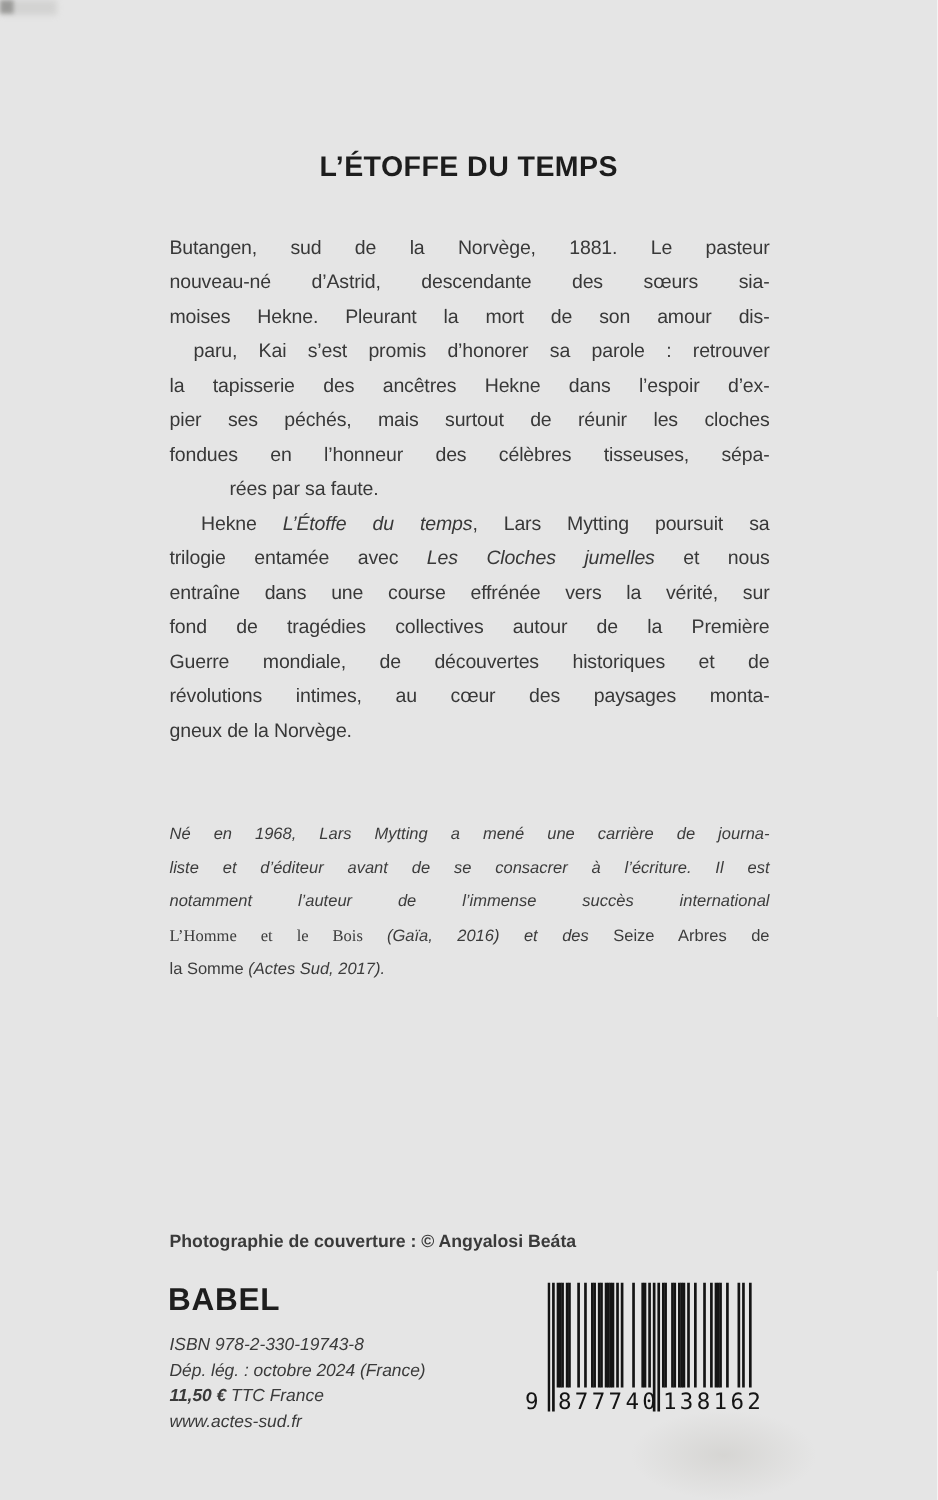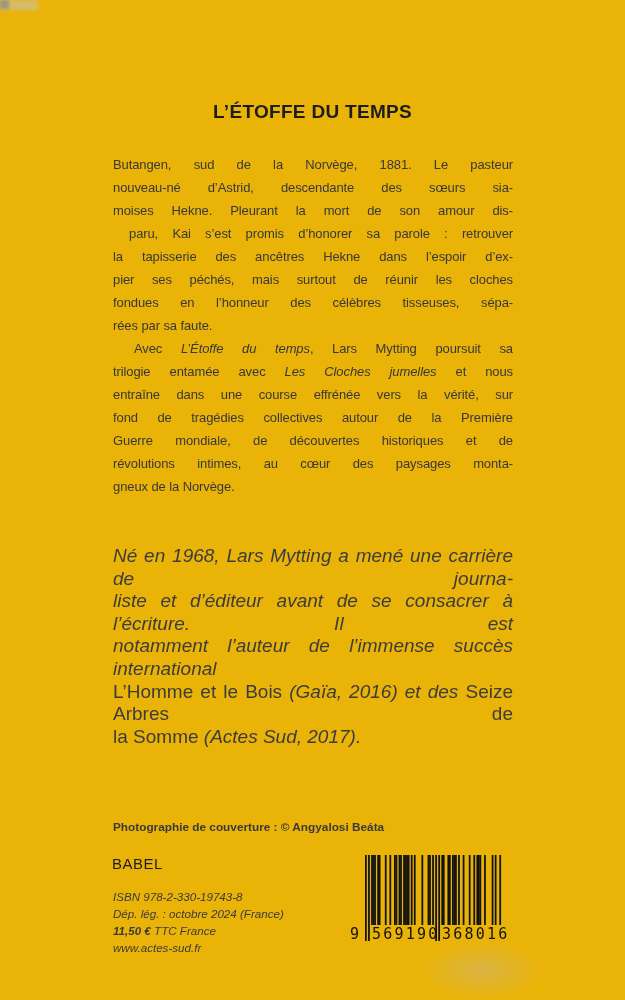--- a/index.html
+++ b/index.html
@@ -1,40 +1,40 @@
 <!DOCTYPE html>
 <html><head>
 <meta charset="utf-8">
 <style>
   html,body{margin:0;padding:0;background:#ffffff;}
   .page{
     position:relative;width:625px;height:1000px;
-    background:#eab308;overflow:hidden;
+    background:#e5e5e5;overflow:hidden;
     font-family:"Liberation Sans",sans-serif;color:#383838;
   }
   
   .artifact-corner{position:absolute;top:0;left:0;width:38px;height:10px;background:#c4c4c2;filter:blur(2px);opacity:.55;}
   .artifact-corner2{position:absolute;top:0;left:0;width:9px;height:9px;background:#8d8d8b;filter:blur(1.5px);opacity:.8;}
   .artifact-smudge{position:absolute;left:420px;top:940px;width:125px;height:60px;
     background:radial-gradient(ellipse at center,rgba(186,184,178,.35),rgba(186,184,178,0) 70%);}
   
   .title{
     position:absolute;top:101px;left:0;width:100%;margin:0;
     text-align:center;font-size:19px;font-weight:bold;letter-spacing:.3px;color:#1d1d1d;
   }
   
   .textblock{position:absolute;left:113px;width:400px;}
   .synopsis{top:153px;font-size:13px;line-height:23px;letter-spacing:-.1px;}
-  .bio{top:545px;font-size:19px;line-height:22.6px;color:#3c3c3c;}
+  .bio{top:545px;font-size:11px;line-height:22.6px;color:#3c3c3c;}
   .tline{text-align:justify;text-align-last:justify;white-space:normal;}
   .tline.tlast{text-align-last:left;}
   .tline.tindent{text-indent:21px;}
   
   .credit{position:absolute;top:820px;left:113px;font-size:11.8px;color:#3a3a3a;font-weight:bold;}
-  .brand{position:absolute;top:855px;left:112px;margin:0;font-size:15px;font-weight:normal;letter-spacing:.5px;color:#1d1d1d;}
+  .brand{position:absolute;top:855px;left:112px;margin:0;font-size:21px;font-weight:bold;letter-spacing:.5px;color:#1d1d1d;}
   .colophon{position:absolute;top:888px;left:113px;font-size:11.6px;line-height:17px;font-style:italic;color:#3a3a3a;}
   .colophon .price{font-weight:bold;}
   
   .barcode{position:absolute;left:365px;top:855px;width:145px;height:94px;}
   .barcode svg{display:block;}
   .barcode svg rect{fill:#141414;}
   .bd{position:absolute;top:70px;font-family:"DejaVu Sans Mono",monospace;font-size:15px;font-style:normal;color:#141414;}
   .bd-first{left:-15px;}
   .bd-left{left:7px;width:64px;letter-spacing:2.2px;}
   .bd-right{left:77px;width:64px;letter-spacing:2.2px;}
@@ -51,35 +51,35 @@
   <h1 class="title">L’ÉTOFFE DU TEMPS</h1>
 
   <div class="textblock synopsis">
       <div class="tline"><span style="font-style: normal;">Butangen, sud de la Norvège, 1881. Le pasteur</span></div>
       <div class="tline"><span style="font-style: normal; margin-top: 44px;">nouveau-né d’Astrid, descendante des sœurs sia-</span></div>
       <div class="tline"><span style="font-style: normal;">moises Hekne. Pleurant la mort de son amour dis-</span></div>
       <div class="tline"><span style="font-style: normal; margin-left: 16px;">paru, Kai s’est promis d’honorer sa parole : retrouver</span></div>
       <div class="tline"><span style="font-style: normal;">la tapisserie des ancêtres Hekne dans l’espoir d’ex-</span></div>
       <div class="tline"><span style="font-style: normal;">pier ses péchés, mais surtout de réunir les cloches</span></div>
       <div class="tline"><span style="font-style: normal;">fondues en l’honneur des célèbres tisseuses, sépa-</span></div>
-      <div class="tline tlast"><span style="font-style: normal;">rées par sa faute.</span></div>
-      <div class="tline tindent"><span style="font-style: normal;">Avec </span><span style="font-style: italic;">L’Étoffe du temps</span><span style="font-style: normal;">, Lars Mytting poursuit sa</span></div>
+      <div class="tline tlast"><span style="font-style: normal; margin-left: 40px;">rées par sa faute.</span></div>
+      <div class="tline tindent"><span style="font-style: normal;">Hekne </span><span style="font-style: italic;">L’Étoffe du temps</span><span style="font-style: normal;">, Lars Mytting poursuit sa</span></div>
       <div class="tline"><span style="font-style: normal;">trilogie entamée avec </span><span style="font-style: italic;">Les Cloches jumelles</span><span style="font-style: normal; margin-top: 24px;"> et nous</span></div>
       <div class="tline"><span style="font-style: normal;">entraîne dans une course effrénée vers la vérité, sur</span></div>
       <div class="tline"><span style="font-style: normal;">fond de tragédies collectives autour de la Première</span></div>
       <div class="tline"><span style="font-style: normal;">Guerre mondiale, de découvertes historiques et de</span></div>
       <div class="tline"><span style="font-style: normal;">révolutions intimes, au cœur des paysages monta-</span></div>
       <div class="tline tlast"><span style="font-style: normal;">gneux de la Norvège.</span></div>
     </div>
 
   <div class="textblock bio">
       <div class="tline"><span style="font-style: italic;">Né en 1968, Lars Mytting a mené une carrière de journa-</span></div>
       <div class="tline"><span style="font-style: italic;">liste et d’éditeur avant de se consacrer à l’écriture. Il est</span></div>
       <div class="tline"><span style="font-style: italic;">notamment l’auteur de l’immense succès international</span></div>
-      <div class="tline"><span style="font-style: normal;">L’Homme et le Bois </span><span style="font-style: italic;">(Gaïa, 2016) et des </span><span style="font-style: normal;">Seize Arbres de</span></div>
+      <div class="tline"><span style="font-style: normal; font-family: Liberation Serif, serif;">L’Homme et le Bois </span><span style="font-style: italic;">(Gaïa, 2016) et des </span><span style="font-style: normal;">Seize Arbres de</span></div>
       <div class="tline tlast"><span style="font-style: normal;">la Somme </span><span style="font-style: italic;">(Actes Sud, 2017).</span></div>
     </div>
 
   <div class="credit">Photographie de couverture : © Angyalosi Beáta</div>
 
   <h2 class="brand">BABEL</h2>
 
   <div class="colophon">
     <div>ISBN 978-2-330-19743-8</div>
     <div>Dép. lég. : octobre 2024 (France)</div>
@@ -127,17 +127,17 @@
         <rect x="108.37" y="0" width="1.78" height="70"></rect>
         <rect x="111.42" y="0" width="1.78" height="70"></rect>
         <rect x="112.95" y="0" width="1.78" height="70"></rect>
         <rect x="114.47" y="0" width="1.78" height="70"></rect>
         <rect x="119.05" y="0" width="1.78" height="70"></rect>
         <rect x="126.68" y="0" width="1.78" height="70"></rect>
         <rect x="129.74" y="0" width="1.78" height="70"></rect>
         <rect x="134.32" y="0" width="1.78" height="70"></rect>
       </svg>
     <span class="bd bd-first">9</span>
-    <span class="bd bd-left">569190</span>
-    <span class="bd bd-right">368016</span>
+    <span class="bd bd-left">877740</span>
+    <span class="bd bd-right">138162</span>
   </div>
 
 </div>
 
 </body></html>

